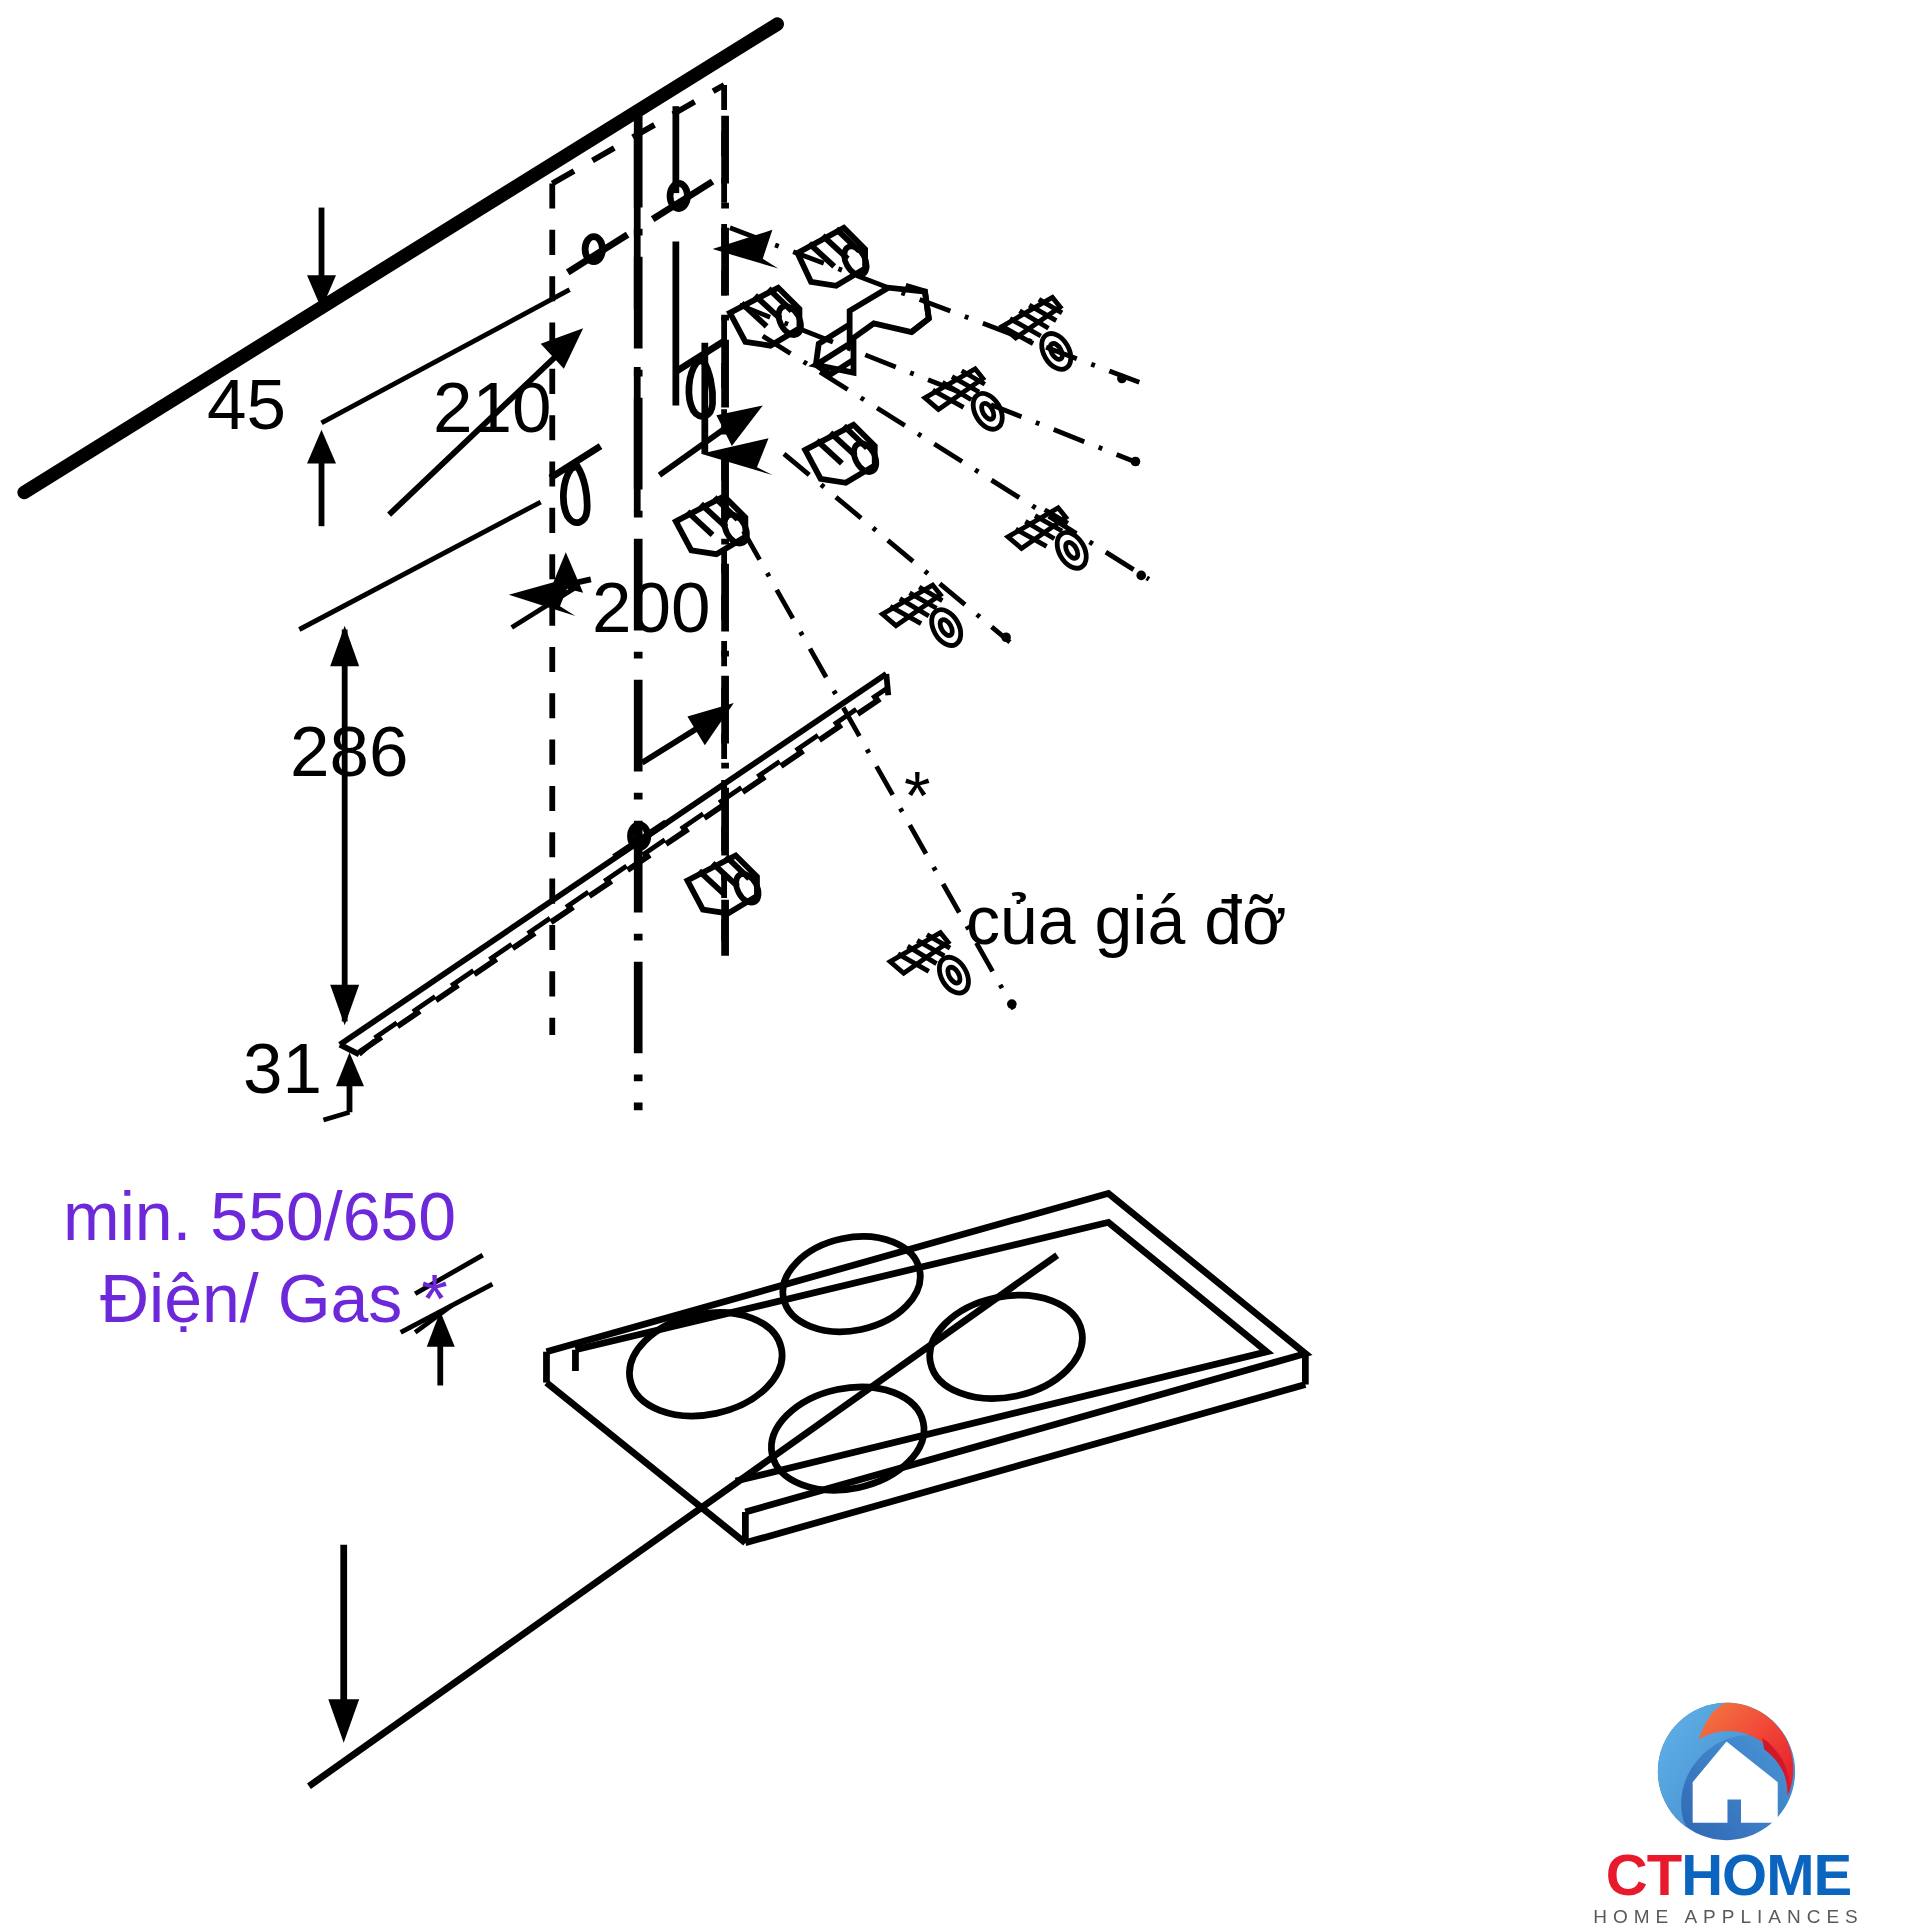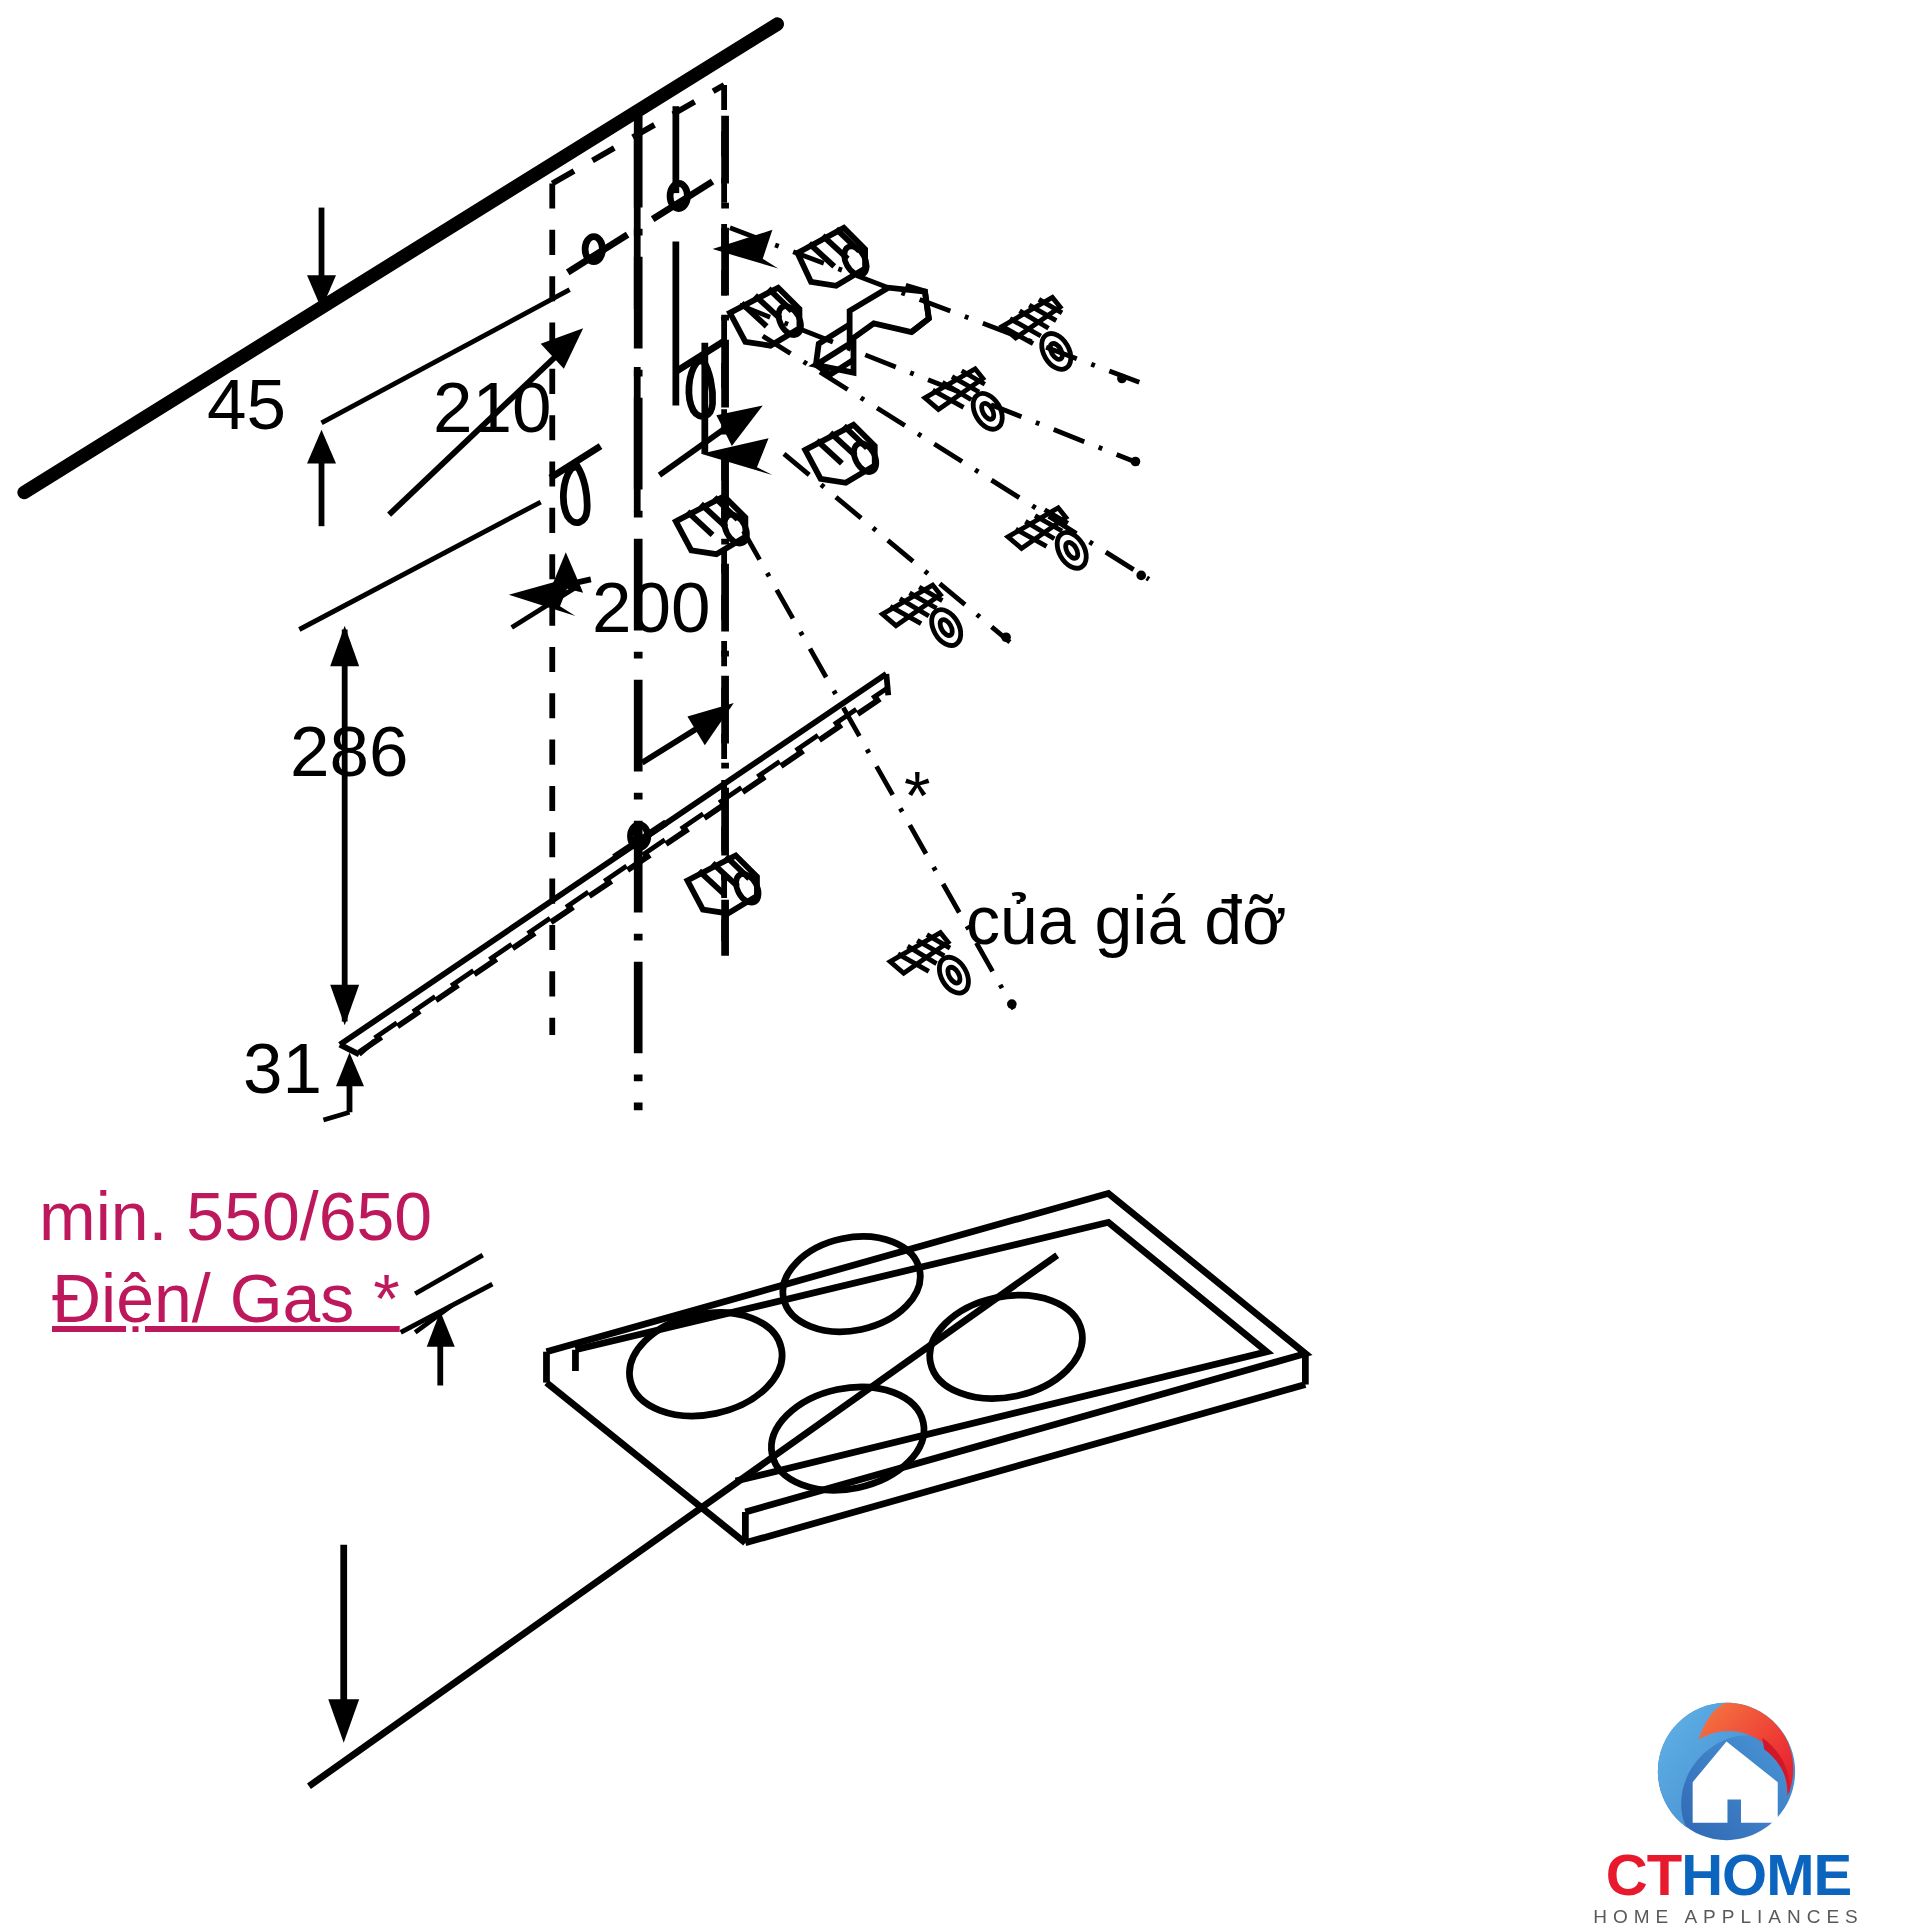--- a/index.html
+++ b/index.html
@@ -40,23 +40,24 @@
     font-family: "Liberation Sans", sans-serif;
     font-size: 68px;
     color: #000000;
     white-space: nowrap;
     line-height: 1.25;
   }
   .bottom-note {
     position: absolute;
     font-family: "Liberation Sans", sans-serif;
     font-size: 68px;
-    color: #be185d;
+    color: #6d28d9;
     white-space: nowrap;
     line-height: 1.28;
+    margin-left: 24px;
   }
   
   #logo {
     position: absolute;
     left: 1540px;
     top: 1699px;
     width: 377px;
     height: 222px;
   }
   #logo .mark {
@@ -404,21 +405,21 @@
 
   <div class="dim-label" style="left:243px; top:1033px;">31</div>
 
   <div class="note-text" style="left:904px; top:753px;">*</div>
 
 
   <div class="note-text" style="left:966px; top:830px;margin-top:48px;">của giá đỡ</div>
 
   <div class="bottom-note" style="left:39px; top:1173px;">min. 550/650</div>
 
-  <div class="bottom-note" style="left:52px; top:1255px;text-decoration:underline;">Điện/ Gas *</div>
+  <div class="bottom-note" style="left:76px; top:1255px;">Điện/ Gas *</div>
 
   <div id="logo">
     <svg class="mark" viewBox="0 0 150 150">
 
       <path d="M75,4 C36,4 4,36 4,75 C4,114 36,146 75,146 C114,146 146,114 146,75
                C146,36 114,4 75,4 Z" fill="url(#gBlueDark)"></path>
 
       <path d="M75,4 C36,4 4,36 4,75 C4,99 16,120 34,133 C24,116 26,84 46,62
                C62,44 84,35 104,38 C96,22 87,11 75,4 Z" fill="url(#gBlueLight)"></path>
 

